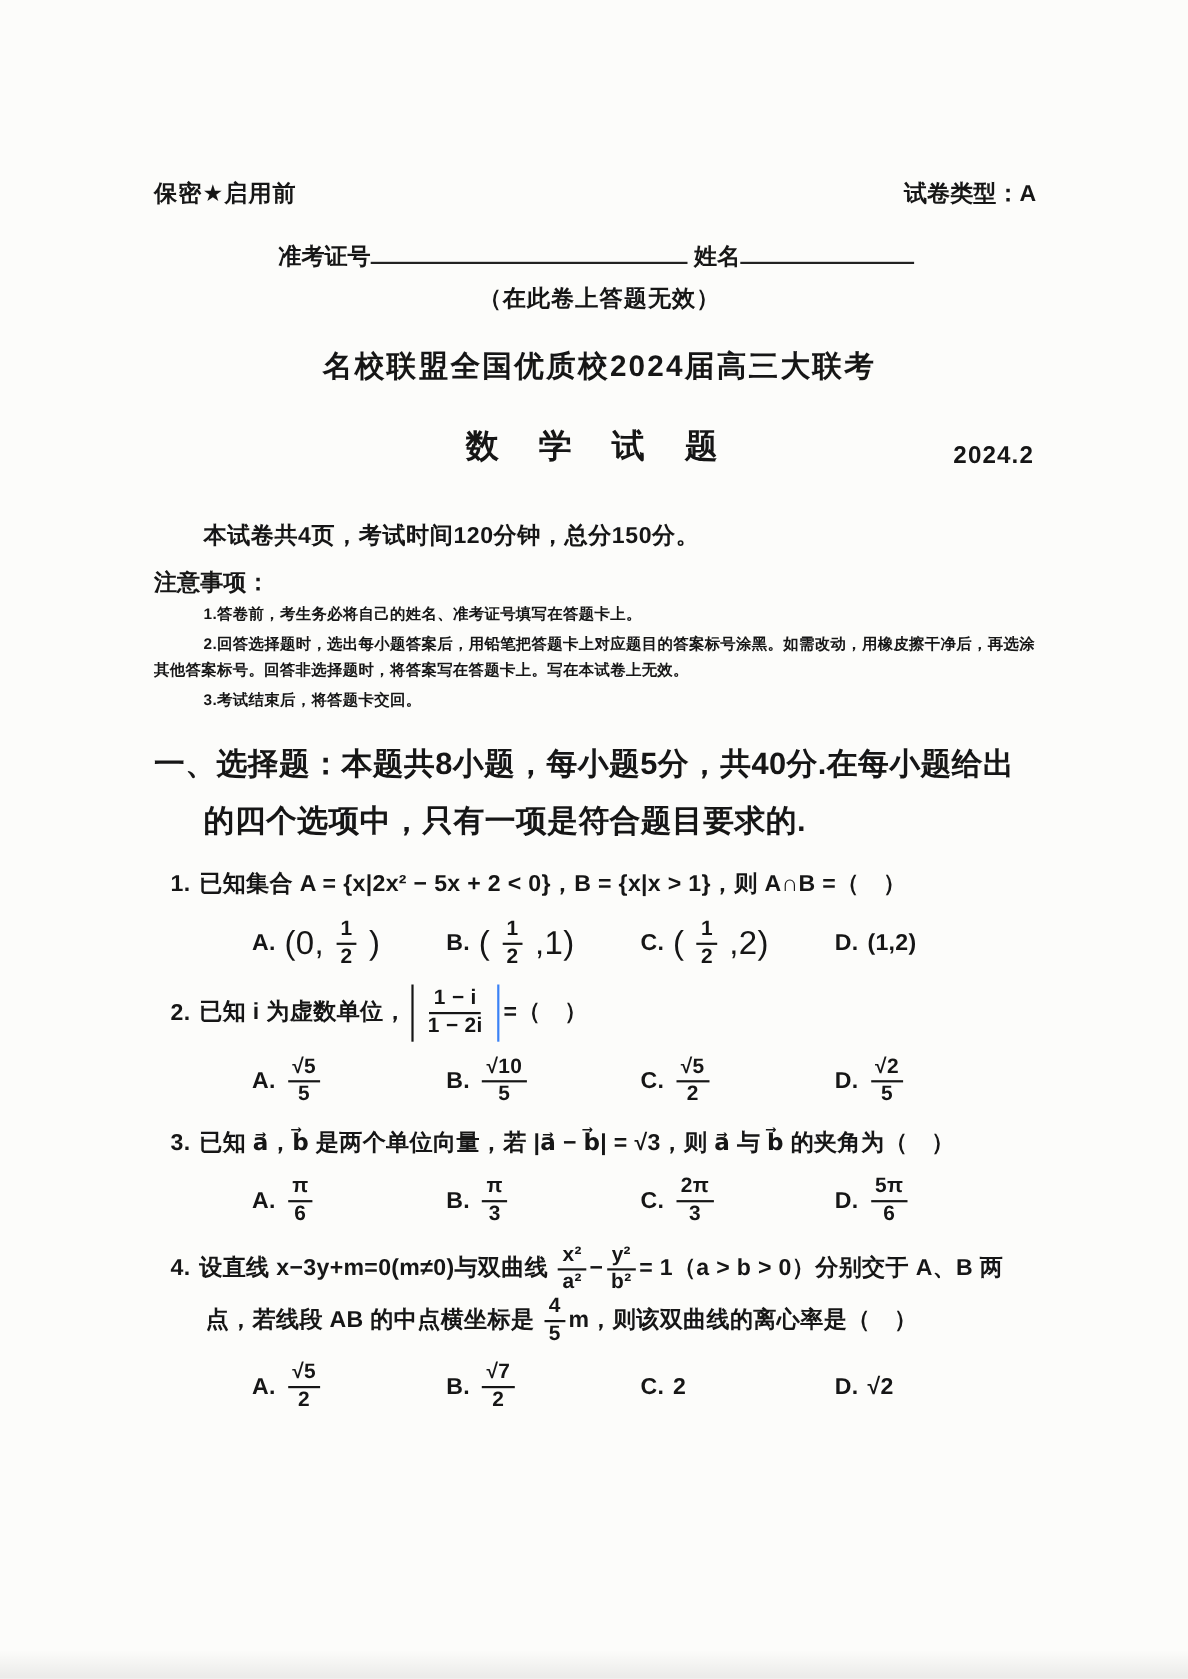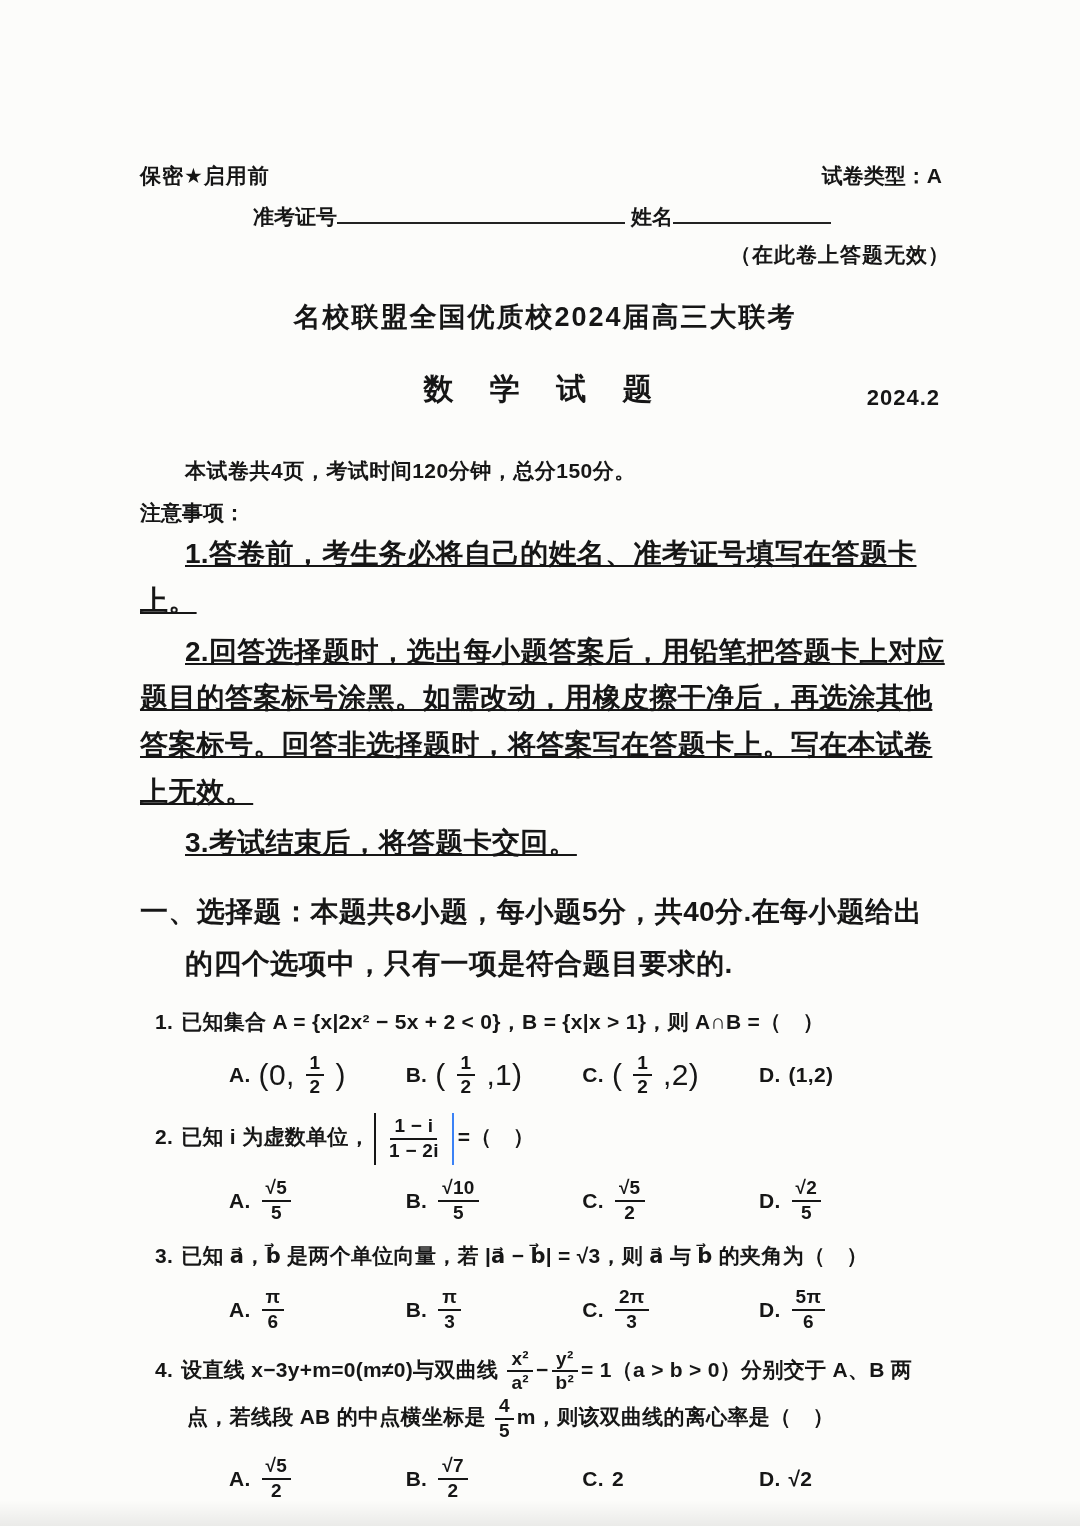--- a/index.html
+++ b/index.html
@@ -19,32 +19,32 @@
   }
   .page::after{
     content:"";
     position:absolute;left:0;right:0;bottom:0;height:26px;
     background:linear-gradient(to bottom,rgba(0,0,0,0) 0%,rgba(0,0,0,0.07) 100%);
     pointer-events:none;
   }
   .row{display:flex;justify-content:space-between;align-items:baseline;}
   .secrecy{font-size:21px;font-weight:bold;letter-spacing:1px;text-align:right;}
   .papertype{font-size:21px;font-weight:bold;margin-right:8px;}
-  .idrow{margin-top:12px;padding-left:113px;font-size:21px;font-weight:bold;display:flex;align-items:baseline;}
+  .idrow{margin-top:28px;padding-left:113px;font-size:21px;font-weight:bold;display:flex;align-items:baseline;}
   .blank{display:inline-block;border-bottom:2px solid #222;height:20px;}
   .blank.examno{width:288px;margin-right:6px;}
   .blank.name{width:158px;}
-  .invalid{margin-top:10px;font-size:21px;font-weight:bold;text-align:right;letter-spacing:1px;}
+  .invalid{margin-top:10px;font-size:21px;font-weight:bold;text-align:center;letter-spacing:1px;}
   .league{margin-top:30px;font-size:27px;font-weight:bold;text-align:center;letter-spacing:2px;}
   .subjectwrap{position:relative;margin-top:34px;height:58px;}
   .subject{font-size:30px;font-weight:bold;text-align:center;letter-spacing:14px;}
   .examdate{position:absolute;right:10px;top:16px;font-size:22px;font-weight:bold;letter-spacing:1px;}
   .paperinfo{margin-top:30px;font-size:21px;font-weight:bold;text-indent:45px;letter-spacing:0.5px;}
   .notesh{margin-top:14px;font-size:21px;font-weight:bold;}
-  .note{font-size:28px;font-weight:bold;line-height:1.67;text-indent:45px;letter-spacing:0.3px;margin-top:4px;text-decoration:underline;}
+  .note{font-size:14px;font-weight:bold;line-height:1.67;text-indent:45px;letter-spacing:0.3px;margin-top:4px;}
   .sectionh{margin-top:20px;font-size:28px;font-weight:bold;line-height:1.85;padding-left:45px;text-indent:-45px;letter-spacing:0.4px;}
   .q{margin-top:14px;font-size:21px;line-height:1.7;padding-left:47px;text-indent:-32px;letter-spacing:0.3px;}
   .qnum{font-weight:bold;margin-right:8px;}
   .stemtext{font-weight:bold;}
   .opts{display:flex;margin-top:12px;padding-left:42px;text-indent:0;}
   .opt{width:24.5%;display:flex;align-items:center;gap:8px;font-size:21px;font-weight:bold;}
   .opt:last-child{width:auto;}
   .olabel{font-weight:bold;}
   .frac{display:inline-flex;flex-direction:column;align-items:center;vertical-align:middle;line-height:1.2;margin:0 3px;font-size:19px;font-weight:bold;text-indent:0;}
   .frac .num{border-bottom:2px solid #161616;padding:0 4px;}

